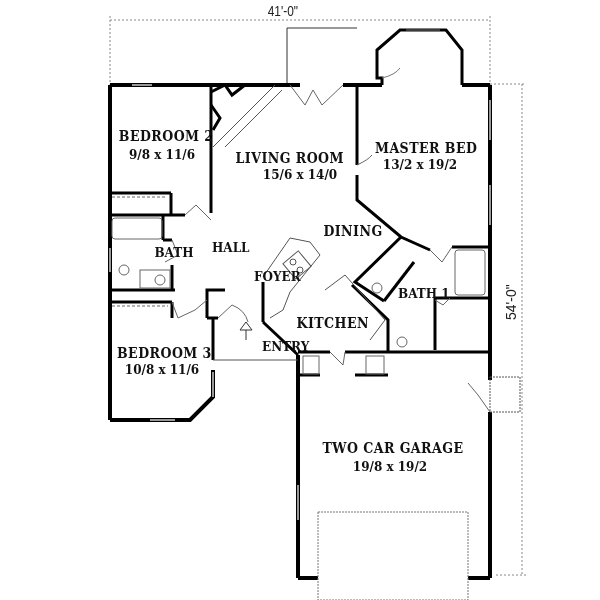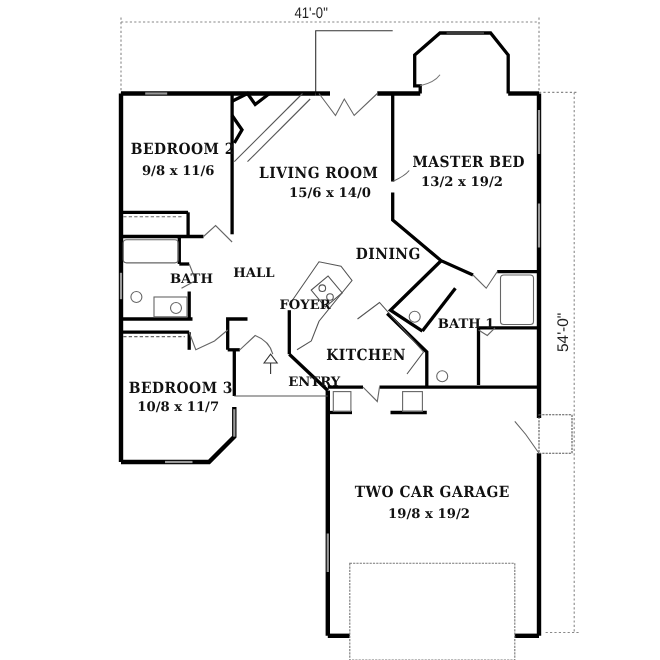--- a/index.html
+++ b/index.html
@@ -187,16 +187,16 @@
 
 <div class="lbl small-lbl" style="left:218px;top:270px;width:44px;text-align:right;">FOYER</div>
 
 <div class="lbl small-lbl" style="left:362px;top:287px;width:50px;">BATH 1</div>
 
 <div class="lbl room-name" style="left:293px;top:315px;width:70px;">KITCHEN</div>
 
 <div class="lbl small-lbl" style="left:226px;top:340px;width:42px;">ENTRY</div>
 
 <div class="lbl room-name" style="left:112px;top:345px;width:100px;">BEDROOM 3</div>
-<div class="lbl room-dim" style="left:112px;top:363px;width:100px;">10/8 x 11/7</div>
+<div class="lbl room-dim" style="left:112px;top:363px;width:100px;">10/8 x 11/6</div>
 
 <div class="lbl room-name" style="left:315px;top:440px;width:150px;">TWO CAR GARAGE</div>
 <div class="lbl room-dim" style="left:315px;top:460px;width:150px;">19/8 x 19/2</div>
 
 </body></html>

